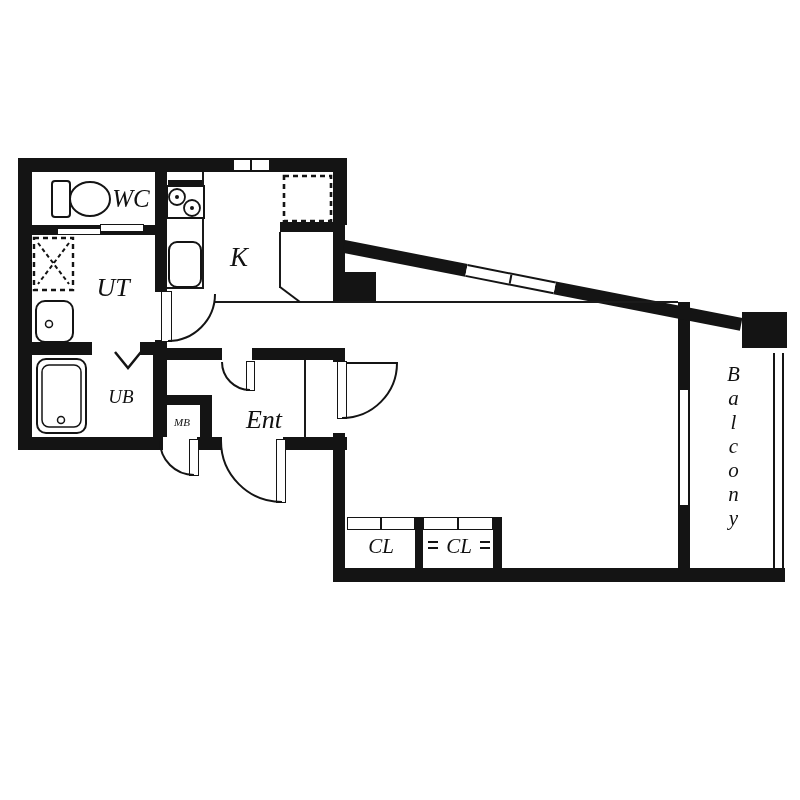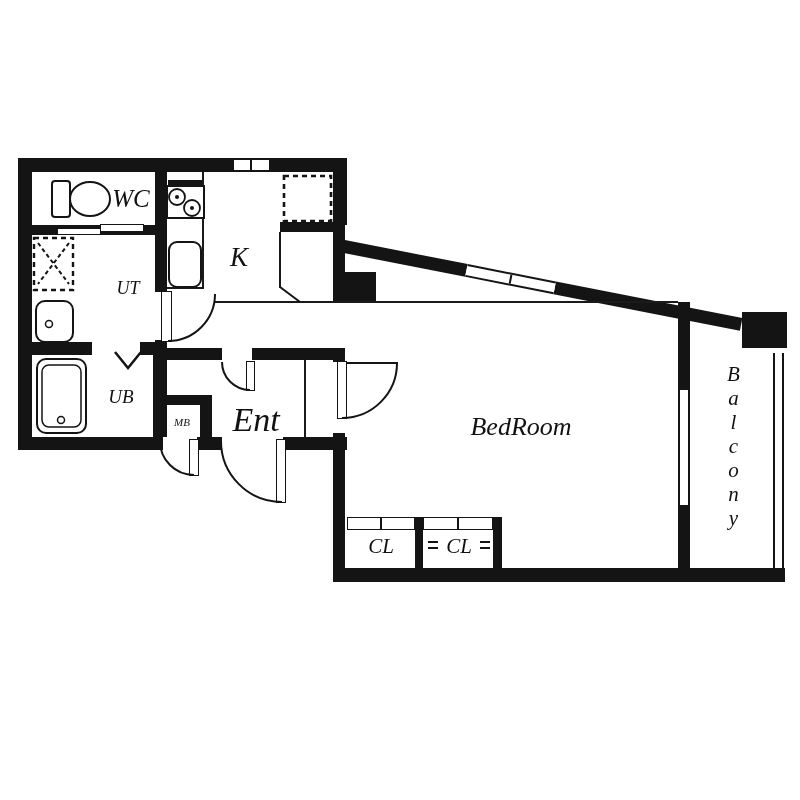--- a/index.html
+++ b/index.html
@@ -123,26 +123,25 @@
     <circle cx="192" cy="208" r="8" fill="none" stroke="#141414" stroke-width="1.8"></circle>
     <circle cx="177" cy="197" r="2" fill="#141414"></circle>
     <circle cx="192" cy="208" r="2" fill="#141414"></circle>
 
     <rect x="169" y="242" width="32" height="45" rx="8" fill="#fff" stroke="#141414" stroke-width="2"></rect>
 
     <rect x="284" y="176" width="47" height="45" fill="none" stroke="#141414" stroke-width="2.6" stroke-dasharray="5 4"></rect>
   </svg>
 
   <div class="lab" style="left:131px;top:198px;font-size:25px;">WC</div>
-  <div class="lab" style="left:128px;top:288px;font-size:18px;">UT</div>
+  <div class="lab" style="left:113px;top:288px;font-size:26px;">UT</div>
   <div class="lab" style="left:121px;top:396px;font-size:19px;">UB</div>
   <div class="lab" style="left:182px;top:422px;font-size:11px;">MB</div>
   <div class="lab" style="left:239px;top:257px;font-size:27px;">K</div>
-  <div class="lab" style="left:256px;top:420px;font-size:34px;">Ent</div>
-  <div class="lab" style="left:521px;top:427px;font-size:26px;">BedRoom</div>
+  <div class="lab" style="left:264px;top:420px;font-size:26px;">Ent</div>
   <div class="lab" style="left:381px;top:546px;font-size:21px;">CL</div>
   <div class="lab" style="left:459px;top:546px;font-size:21px;">CL</div>
   <div class="vlab" style="left:733px;top:446px;font-size:21px;">Balcony</div>
 
   <div class="dd" style="left:428px;top:541px;"></div>
   <div class="dd" style="left:480px;top:541px;"></div>
 
 </div>
 
 </body></html>

